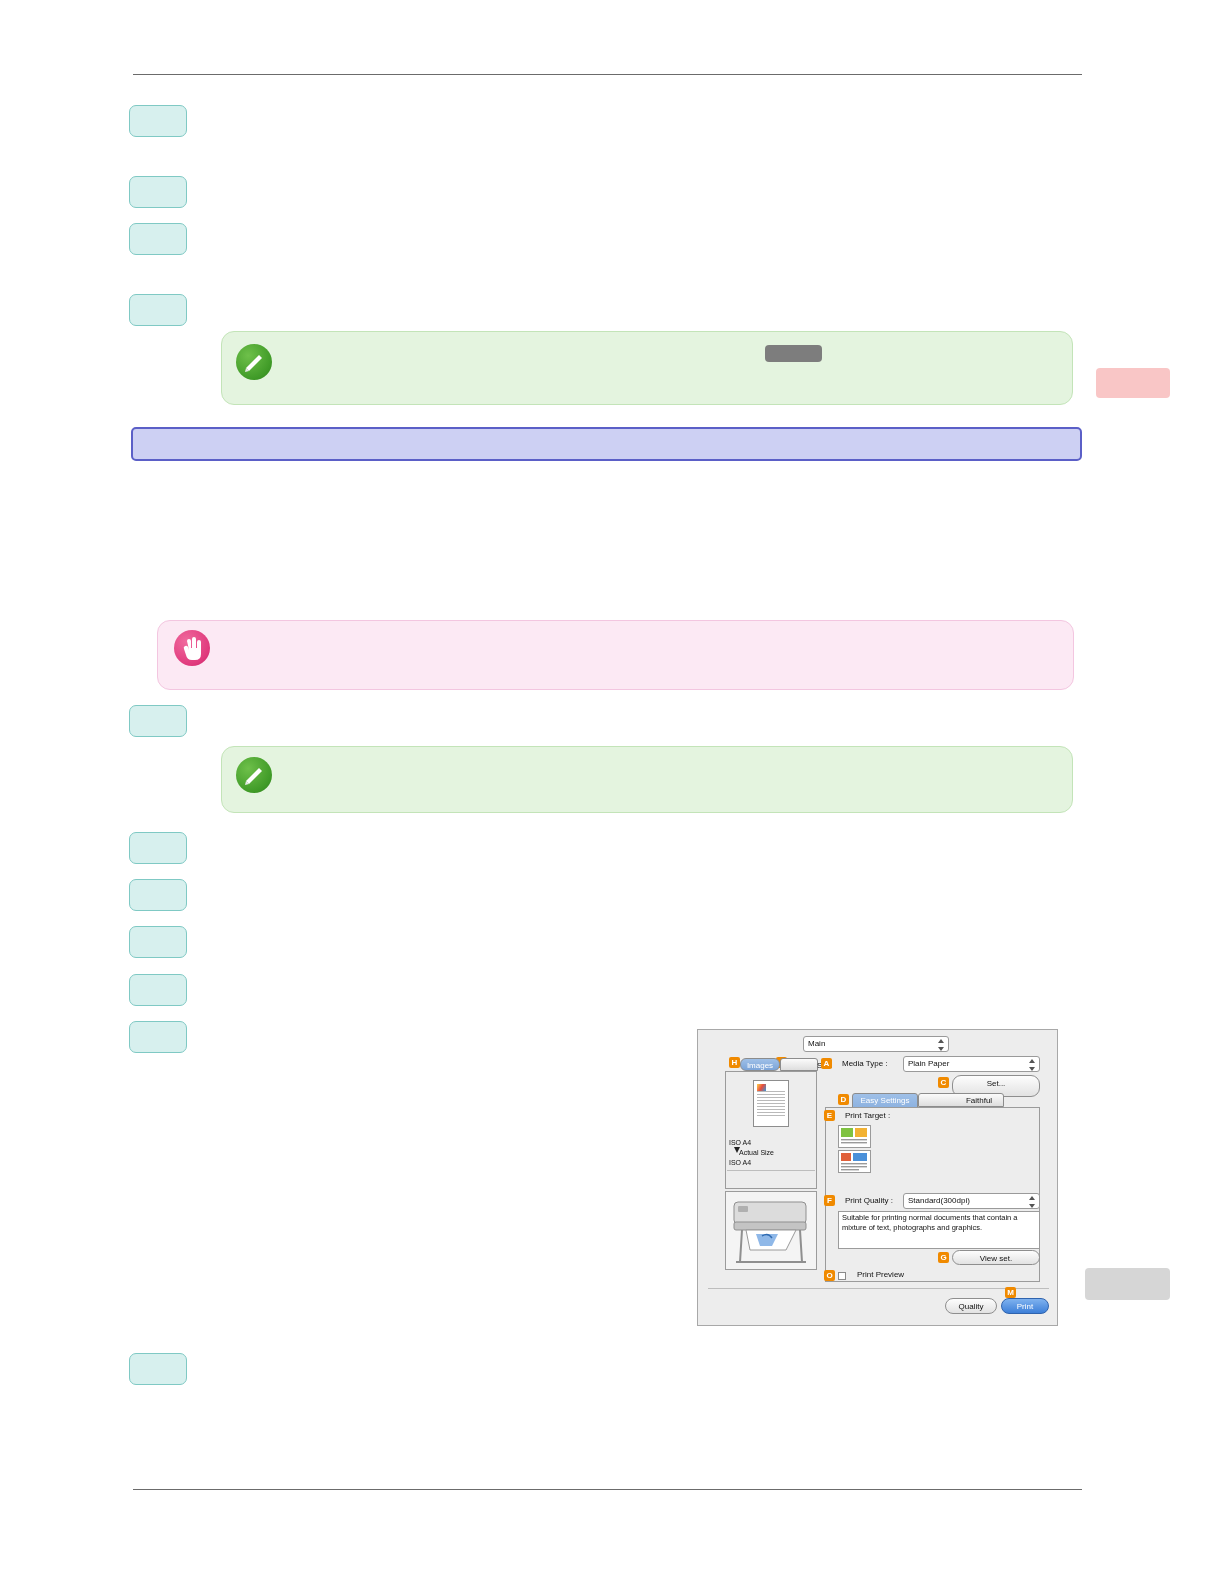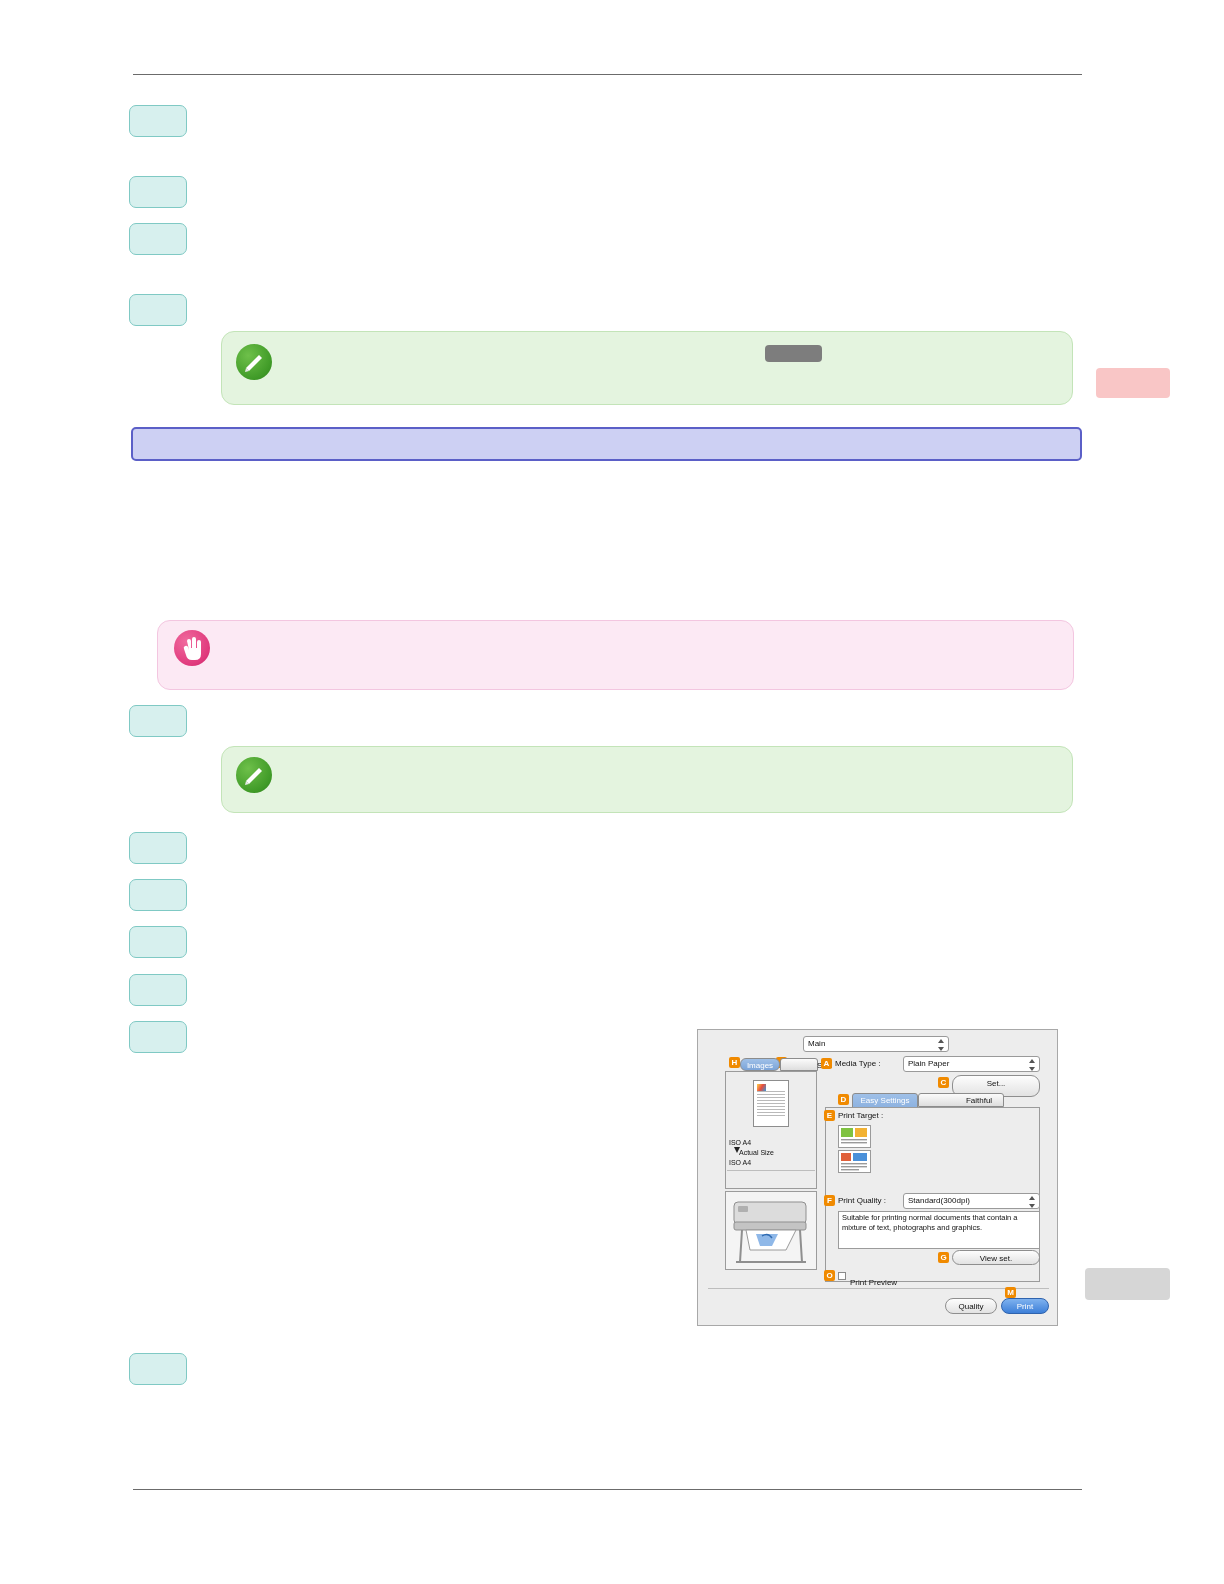--- a/index.html
+++ b/index.html
@@ -151,20 +151,21 @@
     font-weight: bold;
     line-height: 11px;
     text-align: center;
     border-radius: 2px;
   }
   .dlg-label {
     position: absolute;
     font-size: 8px;
     color: #111;
     white-space: nowrap;
+    margin-left: 7px;
   }
   .dlg-btn {
     position: absolute;
     background: linear-gradient(#fdfdfd, #e2e2e2);
     border: 1px solid #8e8e8e;
     border-radius: 9px;
     font-size: 8px;
     text-align: center;
     color: #111;
     box-sizing: border-box;
@@ -434,21 +435,21 @@
     </div>
 
     <div class="whitebox" style="left:140px; top:181px; width:202px; height:38px;"></div>
     <div class="desc-text" style="left:144px; top:183px; width:194px;">Suitable for printing normal documents that contain a mixture of text, photographs and graphics.</div>
 
     <div class="letter-badge" style="left:240px; top:222px;">G</div>
     <div class="dlg-btn" style="left:254px; top:220px; width:88px; height:15px; line-height:15px;">View set.</div>
 
     <div class="letter-badge" style="left:126px; top:240px;">O</div>
     <div class="checkbox" style="left:140px; top:242px;"></div>
-    <div class="dlg-label" style="left:152px; top:248px;">Print Preview</div>
+    <div class="dlg-label" style="left:152px; top:240px;">Print Preview</div>
 
     <div class="hr-thin" style="left:10px; top:258px; width:341px;"></div>
 
     <div class="letter-badge" style="left:307px; top:257px;">M</div>
     <div class="dlg-btn" style="left:247px; top:268px; width:52px; height:16px; line-height:16px;">Quality</div>
     <div class="dlg-btn primary" style="left:303px; top:268px; width:48px; height:16px; line-height:16px;">Print</div>
   </div>
 
 </div>
 

